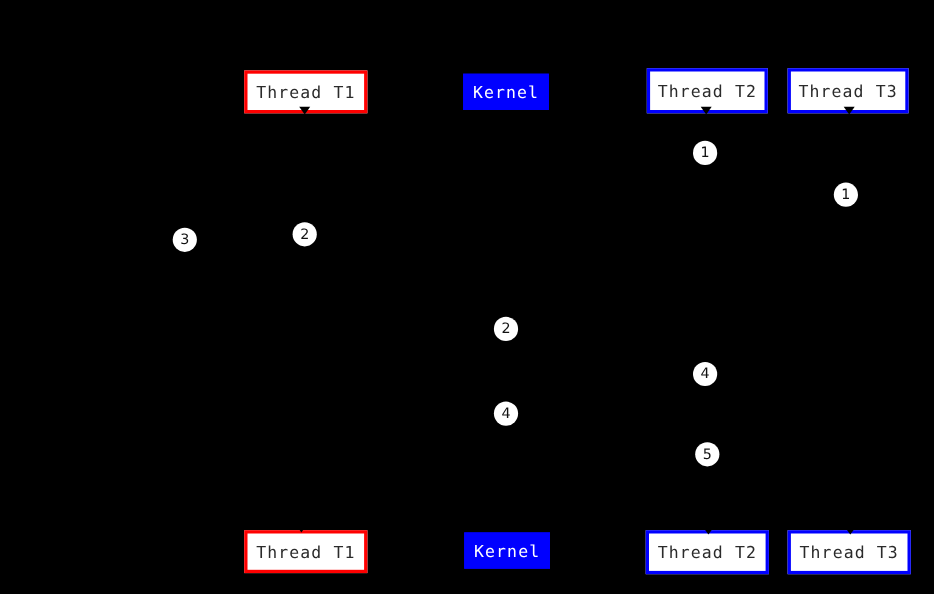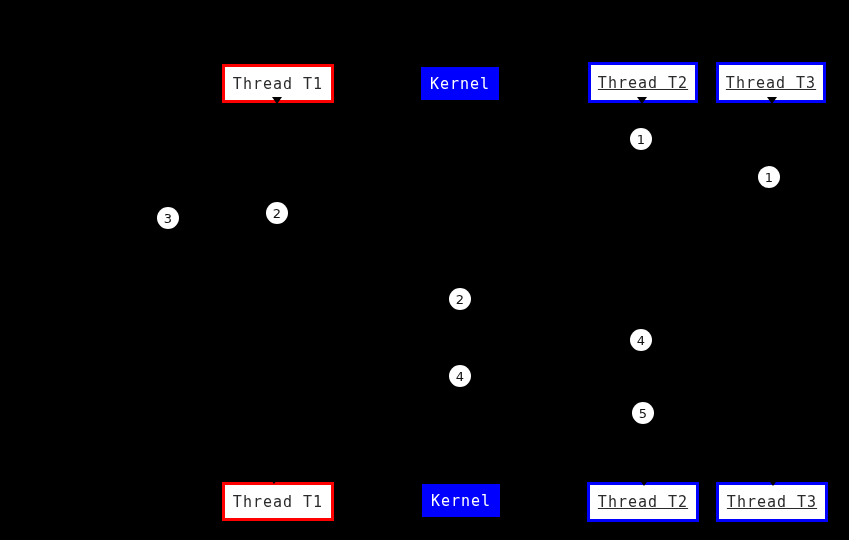--- a/index.html
+++ b/index.html
@@ -37,21 +37,20 @@
   }
   .red-thread {
     background: var(--box-fill);
     border: 3px solid var(--red);
     color: var(--box-text);
   }
   .blue-thread {
     background: var(--box-fill);
     border: 3px solid var(--blue);
     color: var(--box-text);
-    text-decoration: underline;
   }
   .kernel {
     background: var(--blue);
     border: 2px solid var(--blue);
     color: var(--kernel-text);
   }
   .marker {
     position: absolute;
     width: 22px;
     height: 22px;

